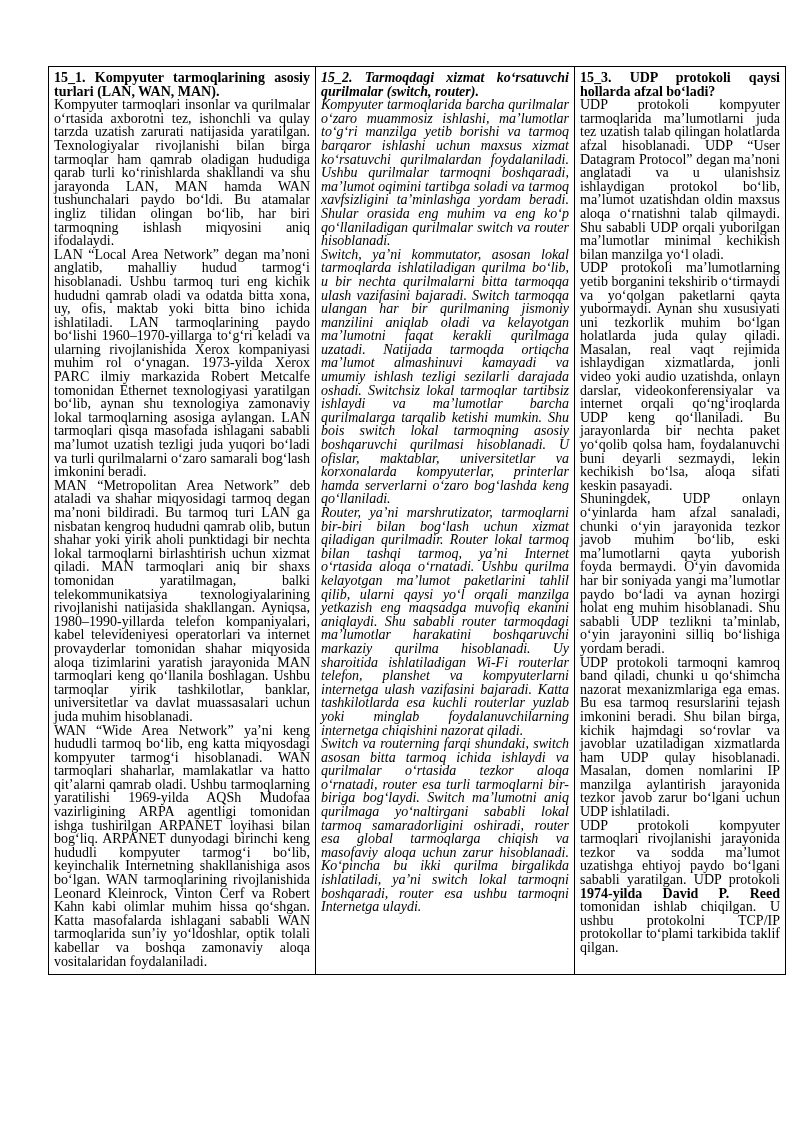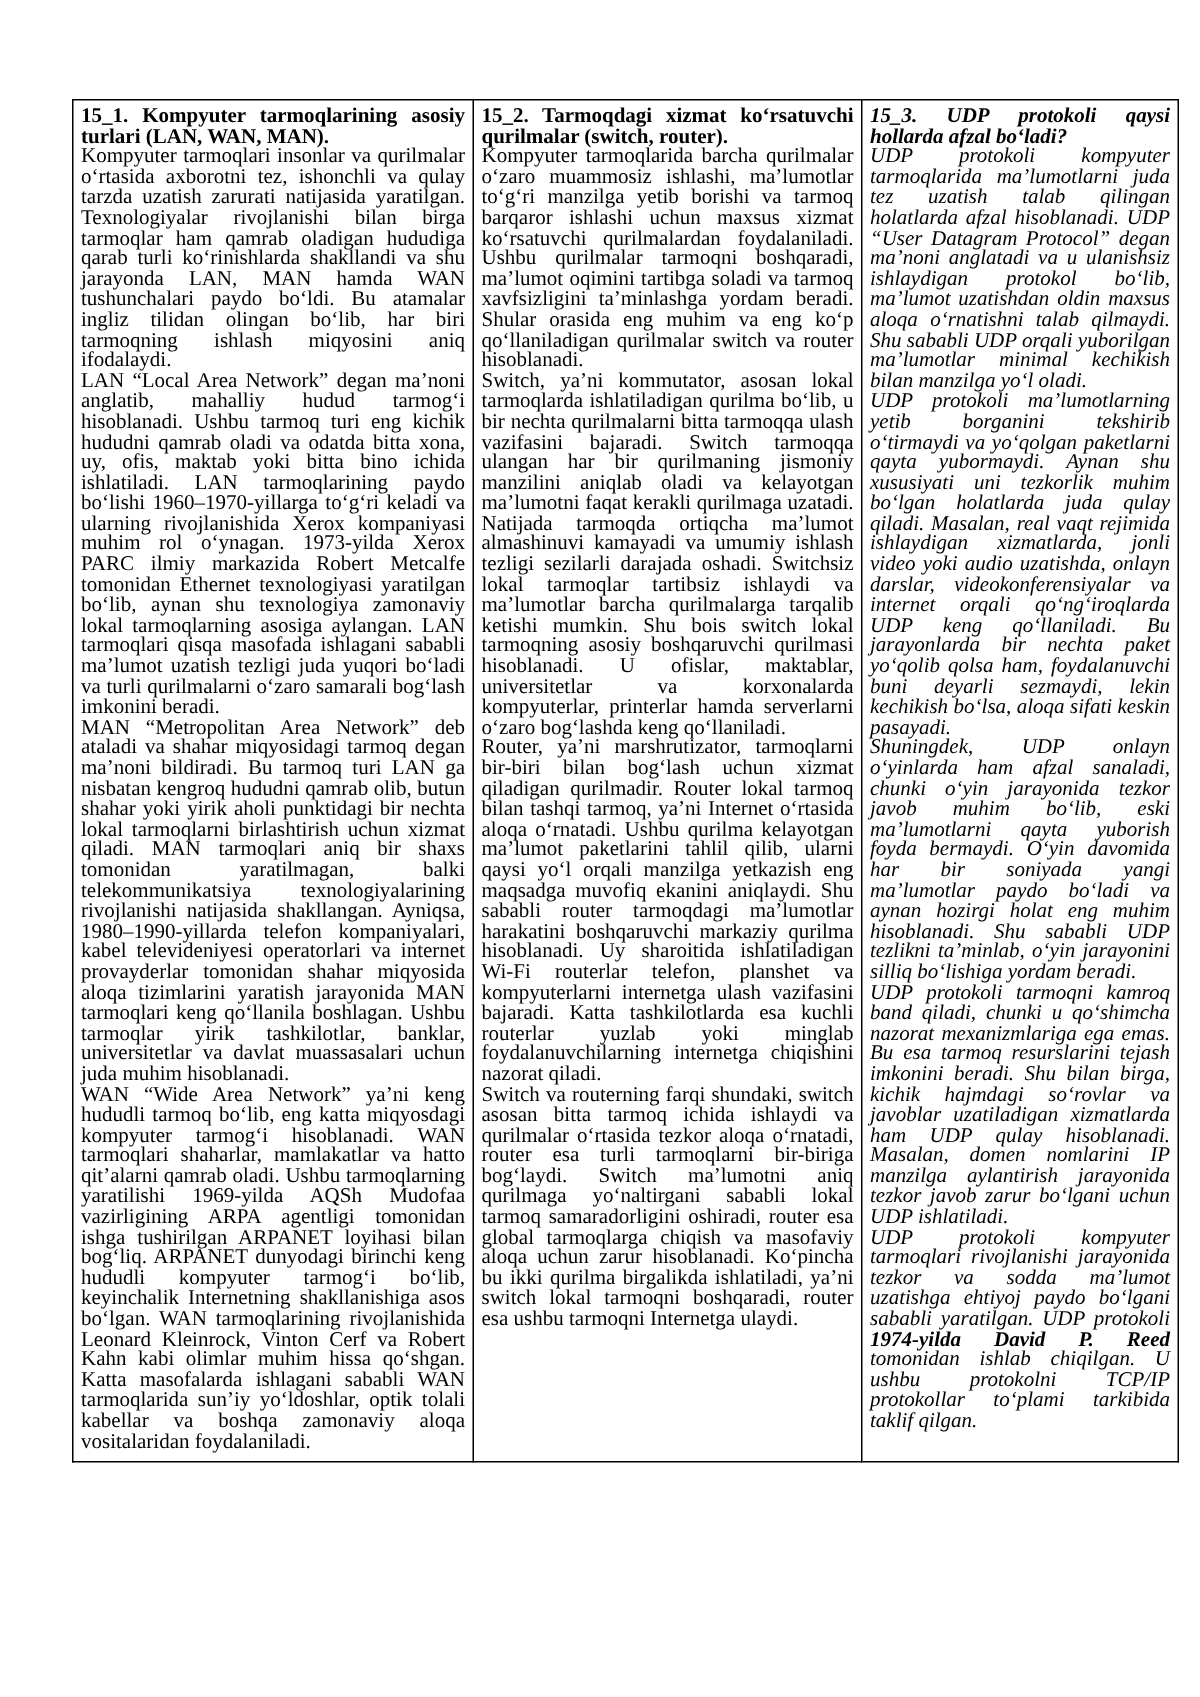--- a/index.html
+++ b/index.html
@@ -27,22 +27,22 @@
     width: 704px;
     border-collapse: collapse;
     table-layout: fixed;
   }
   .doc-table td {
     border: 1px solid #000000;
     vertical-align: top;
     padding: 4px 5px 6px 5px;
   }
   .col-1 { width: 256px; }
-  .col-2 { width: 248px; }
-  .col-3 { width: 200px; font-style: italic; }
+  .col-2 { width: 248px; font-style: italic; }
+  .col-3 { width: 200px; }
 
   .cell-body {
     font-size: 14px;
     line-height: 13.6px;
     text-align: justify;
     text-justify: inter-word;
     hyphens: none;
   }
   .q-title {
     font-weight: bold;

